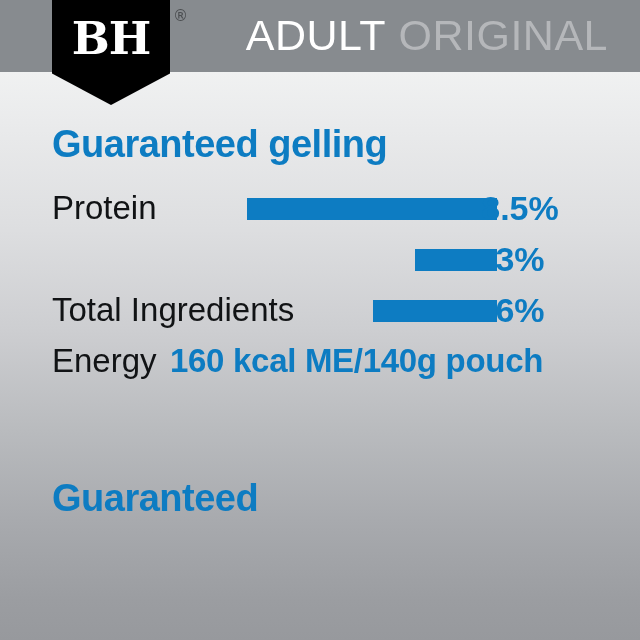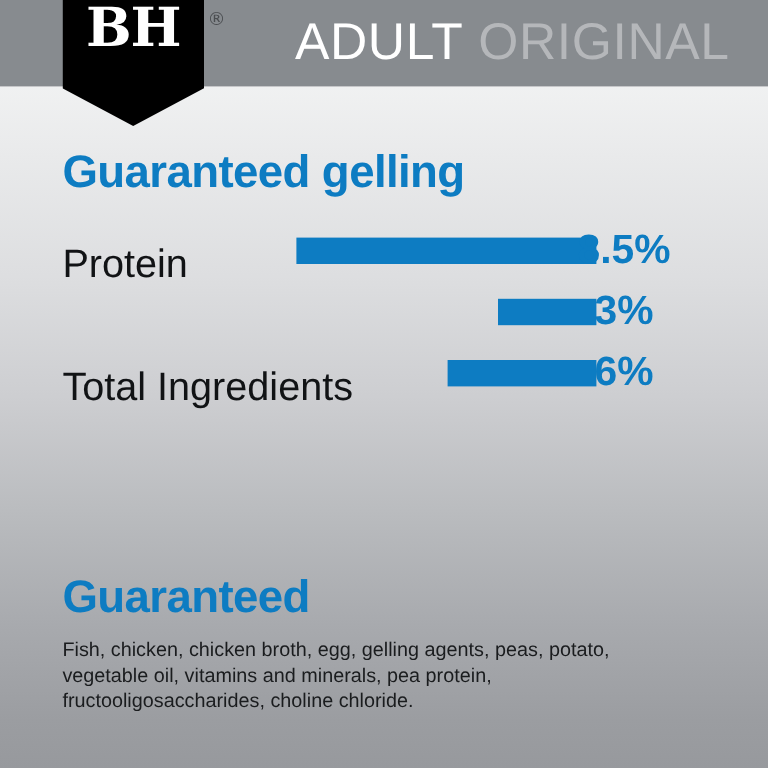--- a/index.html
+++ b/index.html
@@ -39,20 +39,21 @@
     clip-path:polygon(0 0, 100% 0, 100% 70%, 50% 100%, 0 70%);
     display:flex; align-items:flex-start; justify-content:center;
   }
   #brand-shield-text {
     color:#fff;
     font-family:"DejaVu Serif", serif;
     font-weight:bold;
     font-size:45px;
     letter-spacing:-1px;
     line-height:1;
+    margin-top:16px;
   }
 
   #registered-mark {
     position:absolute; left:173px; top:9px;
     font-size:15px; color:#4a4d50;
     line-height:1;
   }
 
   #header-title {
     position:absolute; left:0; top:9px;
@@ -84,21 +85,21 @@
   
   #nutrient-table {
     position:absolute; left:0; top:186px;
     width:640px;
   }
   .nutrient-row {
     position:relative;
     height:51px;
   }
   .nutrient-label {
-    position:absolute; left:52px; top:12px;
+    position:absolute; left:52px; top:0;
     color:#111315;
     font-family:"Liberation Sans", sans-serif;
     font-weight:300;
     font-size:33px;
     line-height:44px;
     white-space:nowrap;
   }
   .nutrient-bar {
     position:absolute;
     top:12px;
@@ -184,20 +185,23 @@
       <span class="nutrient-value">3%</span>
     </div>
 
 
     <div class="nutrient-row" id="row-carb">
       <span class="nutrient-label">Total Ingredients</span>
       <span class="nutrient-bar" style="left:373px; width:124px;"></span>
       <span class="nutrient-value">6%</span>
     </div>
 
+    <div class="nutrient-row" id="row-energy">
+      <span id="energy-label">Energy</span>
+      <span id="energy-value">160 kcal ME/140g pouch</span>
+    </div>
 
   </div>
 
   <div id="heading-ingredients" class="section-heading">Guaranteed</div>
 
-  <div id="ingredients-text">Fish, chicken, chicken broth, egg, gelling agents, peas, potato, vegetable oil, vitamins and minerals, pea protein, fructooligosaccharides, choline chloride.</div>
 
 </div>
 
 </body></html>

